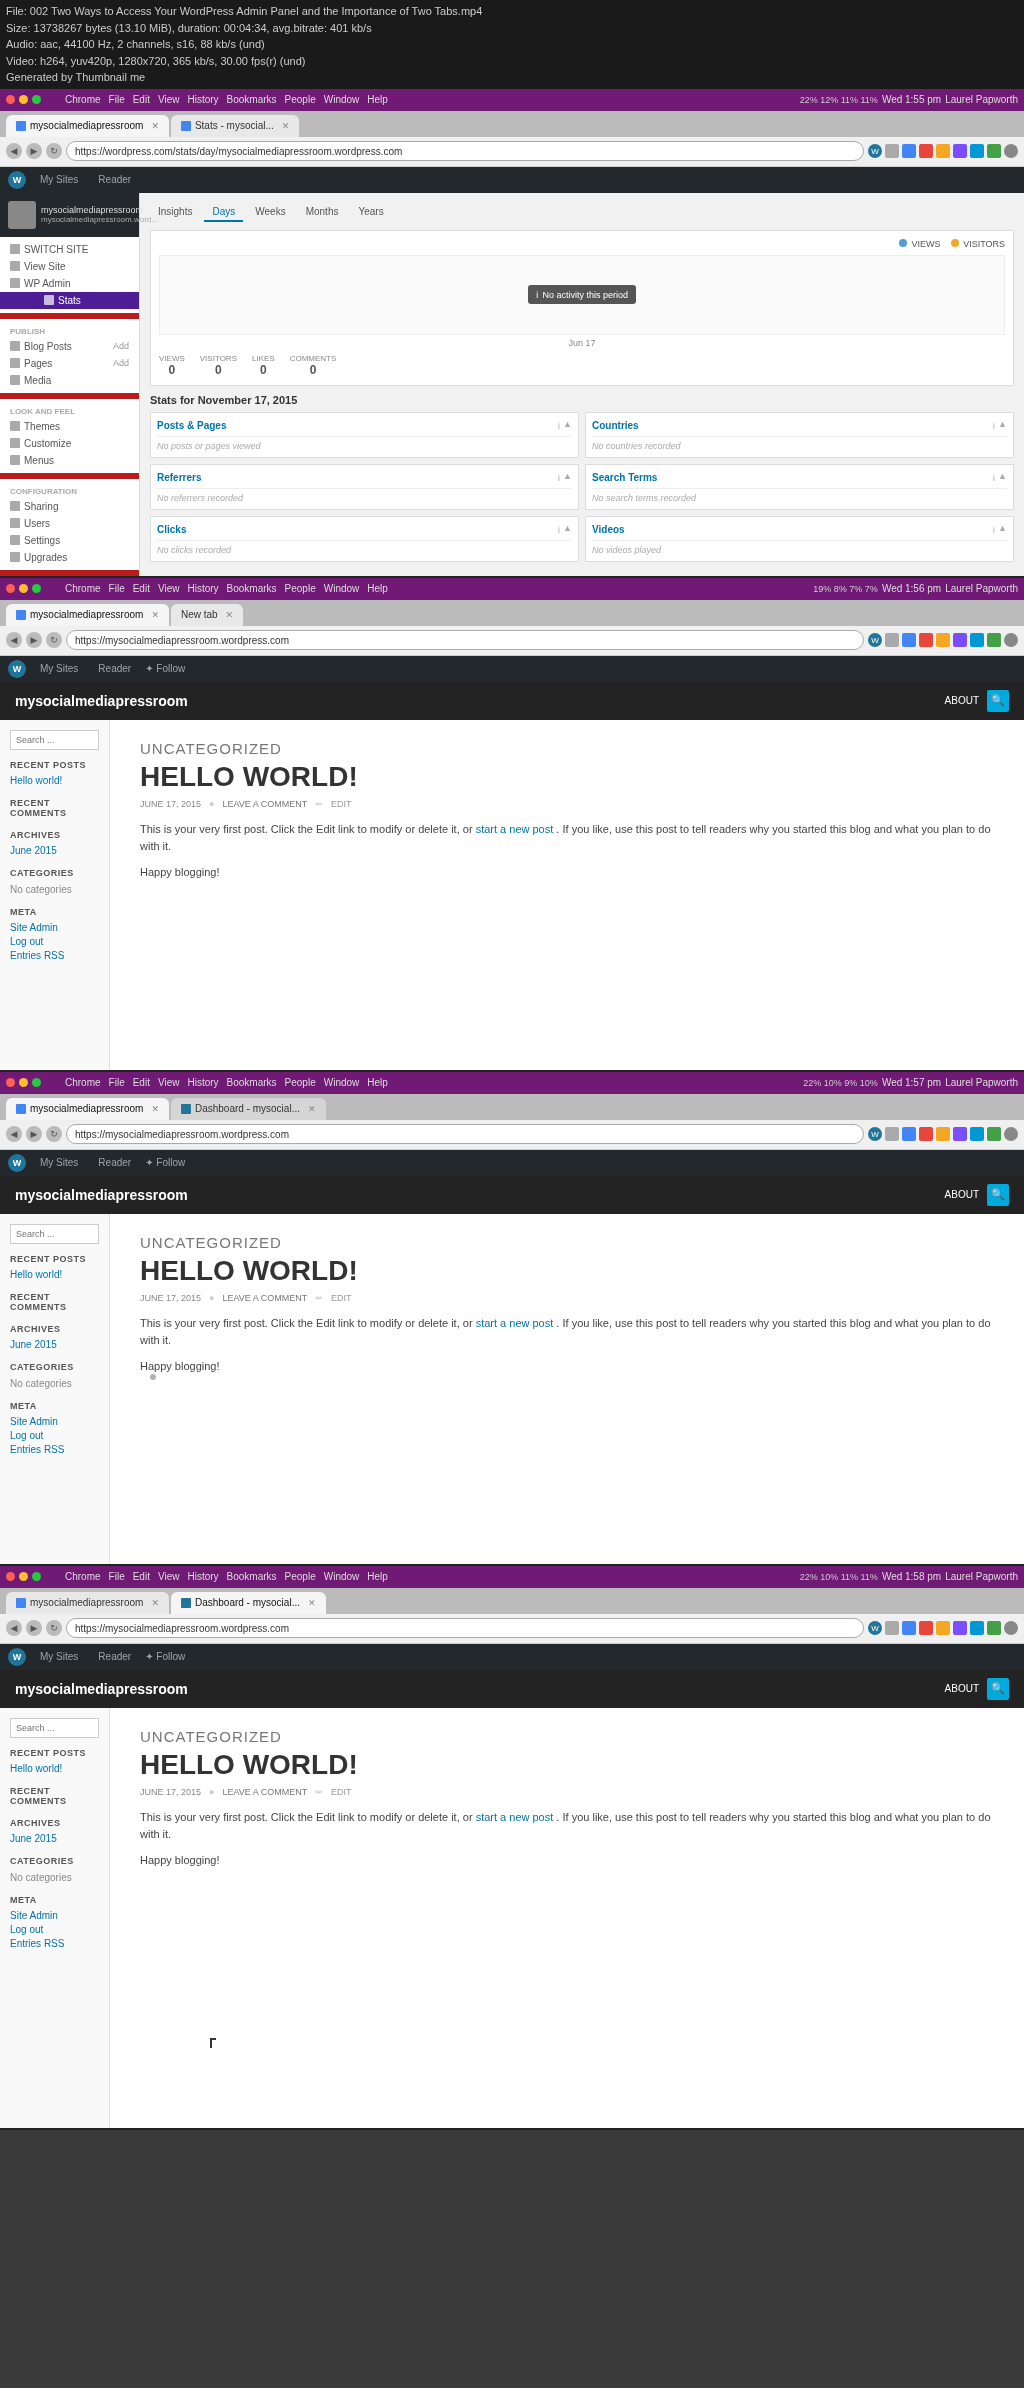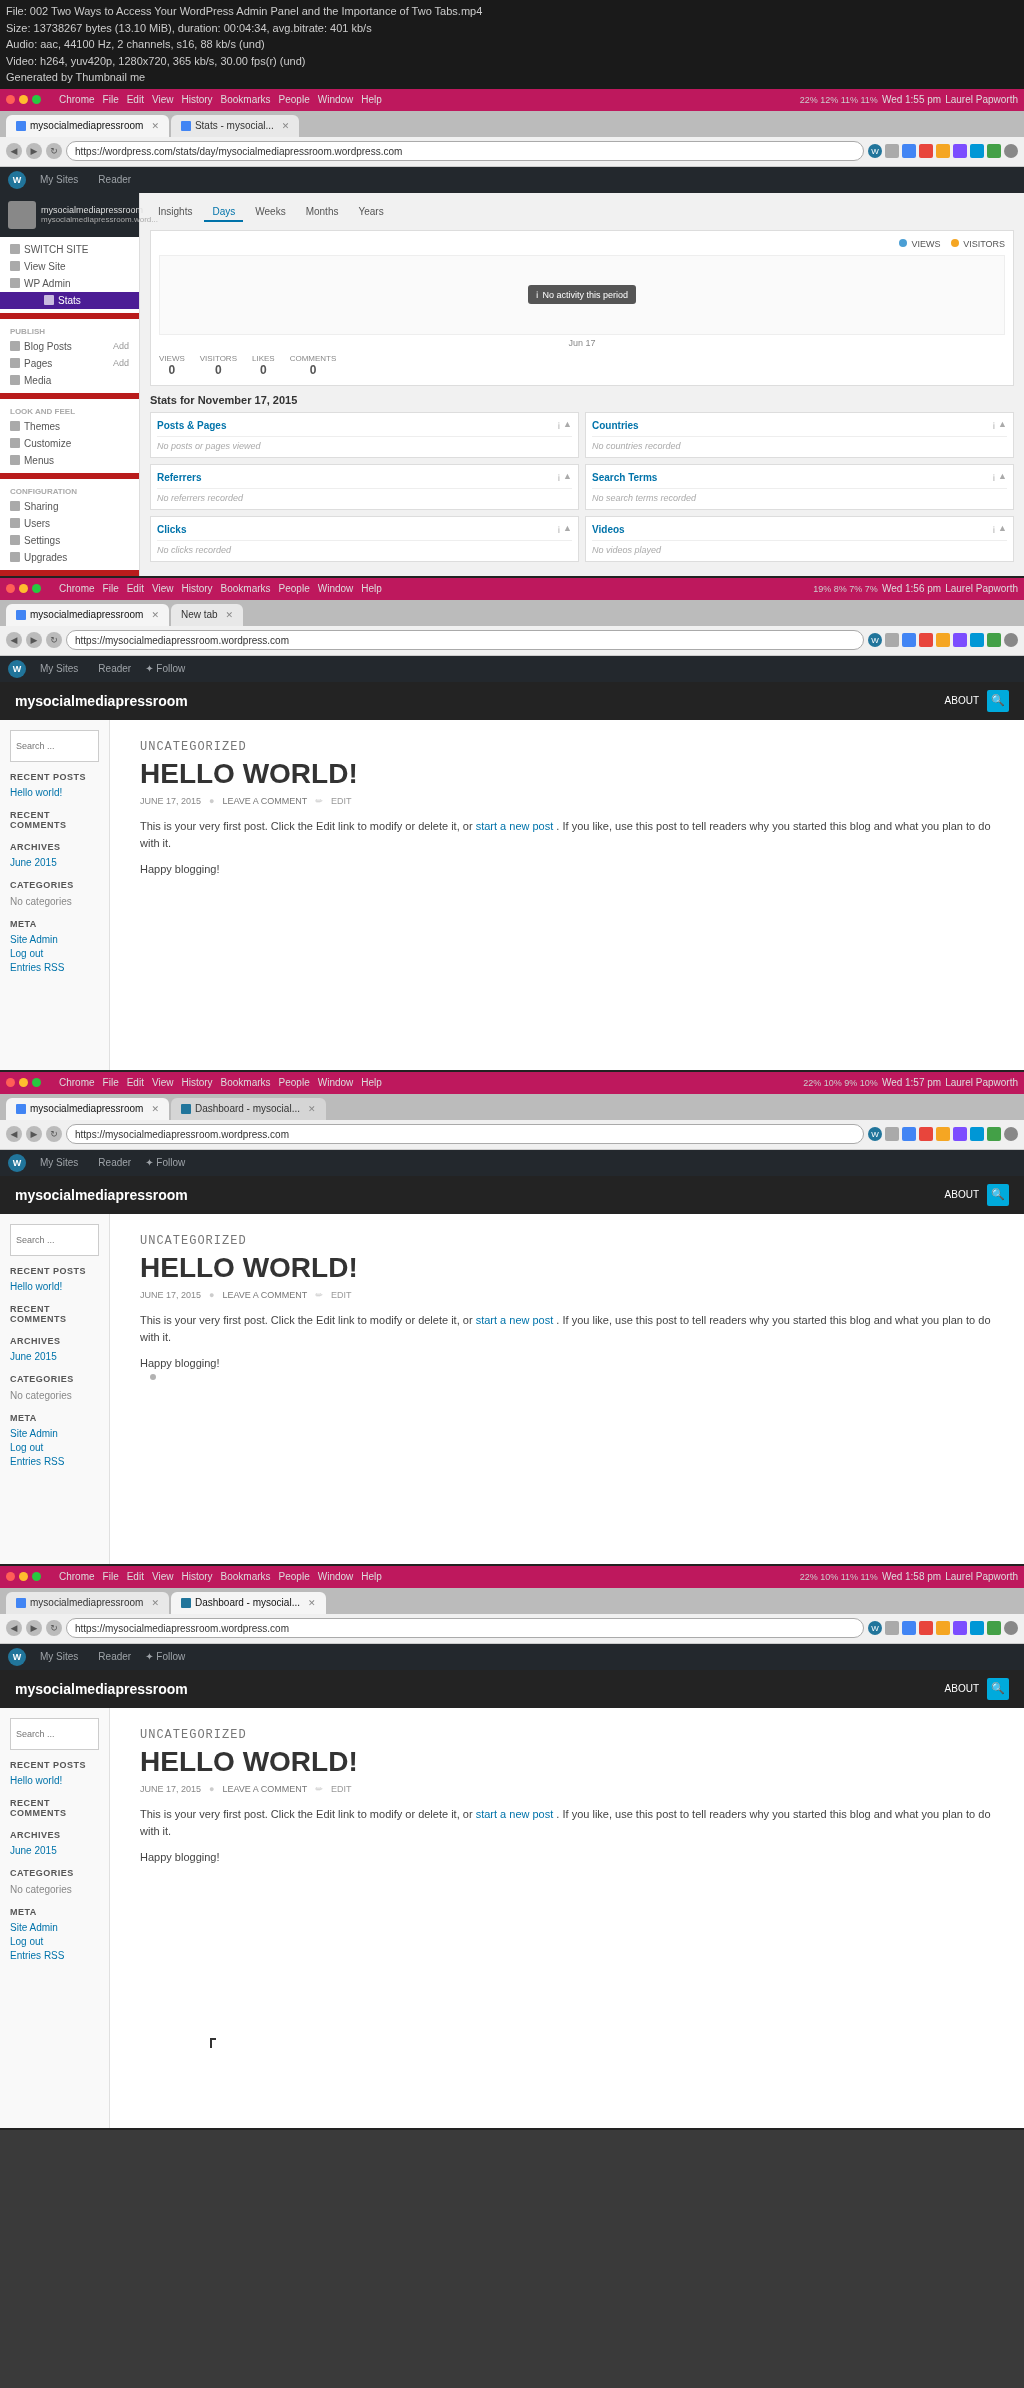--- a/index.html
+++ b/index.html
@@ -11,26 +11,26 @@
     }
 
     
     .browser-section {
       width: 100%;
       border-bottom: 2px solid #222;
     }
 
     
     .chrome-menu-bar {
-      background: #be185d;
+      background: #701a75;
       height: 22px;
       display: flex;
       align-items: center;
       padding: 0 6px;
-      gap: 18px;
+      gap: 24px;
     }
     .traffic-lights {
       display: flex;
       gap: 4px;
       align-items: center;
     }
     .tl { width: 9px; height: 9px; border-radius: 50%; }
     .tl-red { background: #ff5f57; }
     .tl-yellow { background: #ffbd2e; }
     .tl-green { background: #28c840; }
@@ -443,21 +443,21 @@
     
     .blog-sidebar {
       width: 110px;
       background: #f9f9f9;
       border-right: 1px solid #e0e0e0;
       padding: 10px;
       flex-shrink: 0;
     }
     .blog-search-box {
       width: 100%;
-      height: 32px;
+      height: 20px;
       border: 1px solid #ccc;
       padding: 0 5px;
       font-size: 9px;
       color: #aaa;
       margin-bottom: 10px;
       background: white;
     }
     .blog-sidebar-section-title {
       font-size: 9px;
       font-weight: bold;
@@ -477,26 +477,25 @@
       margin-bottom: 12px;
     }
 
     
     .blog-main {
       flex: 1;
       padding: 20px 30px;
       background: white;
     }
     .blog-post-category {
-      font-size: 12px;
+      font-size: 15px;
       color: #777;
       letter-spacing: 1px;
       text-transform: uppercase;
       margin-bottom: 4px;
-      font-family: Liberation Mono, monospace;
     }
     .blog-post-title {
       font-size: 28px;
       font-weight: bold;
       color: #333;
       margin-bottom: 6px;
     }
     .blog-post-meta {
       font-size: 9px;
       color: #888;

